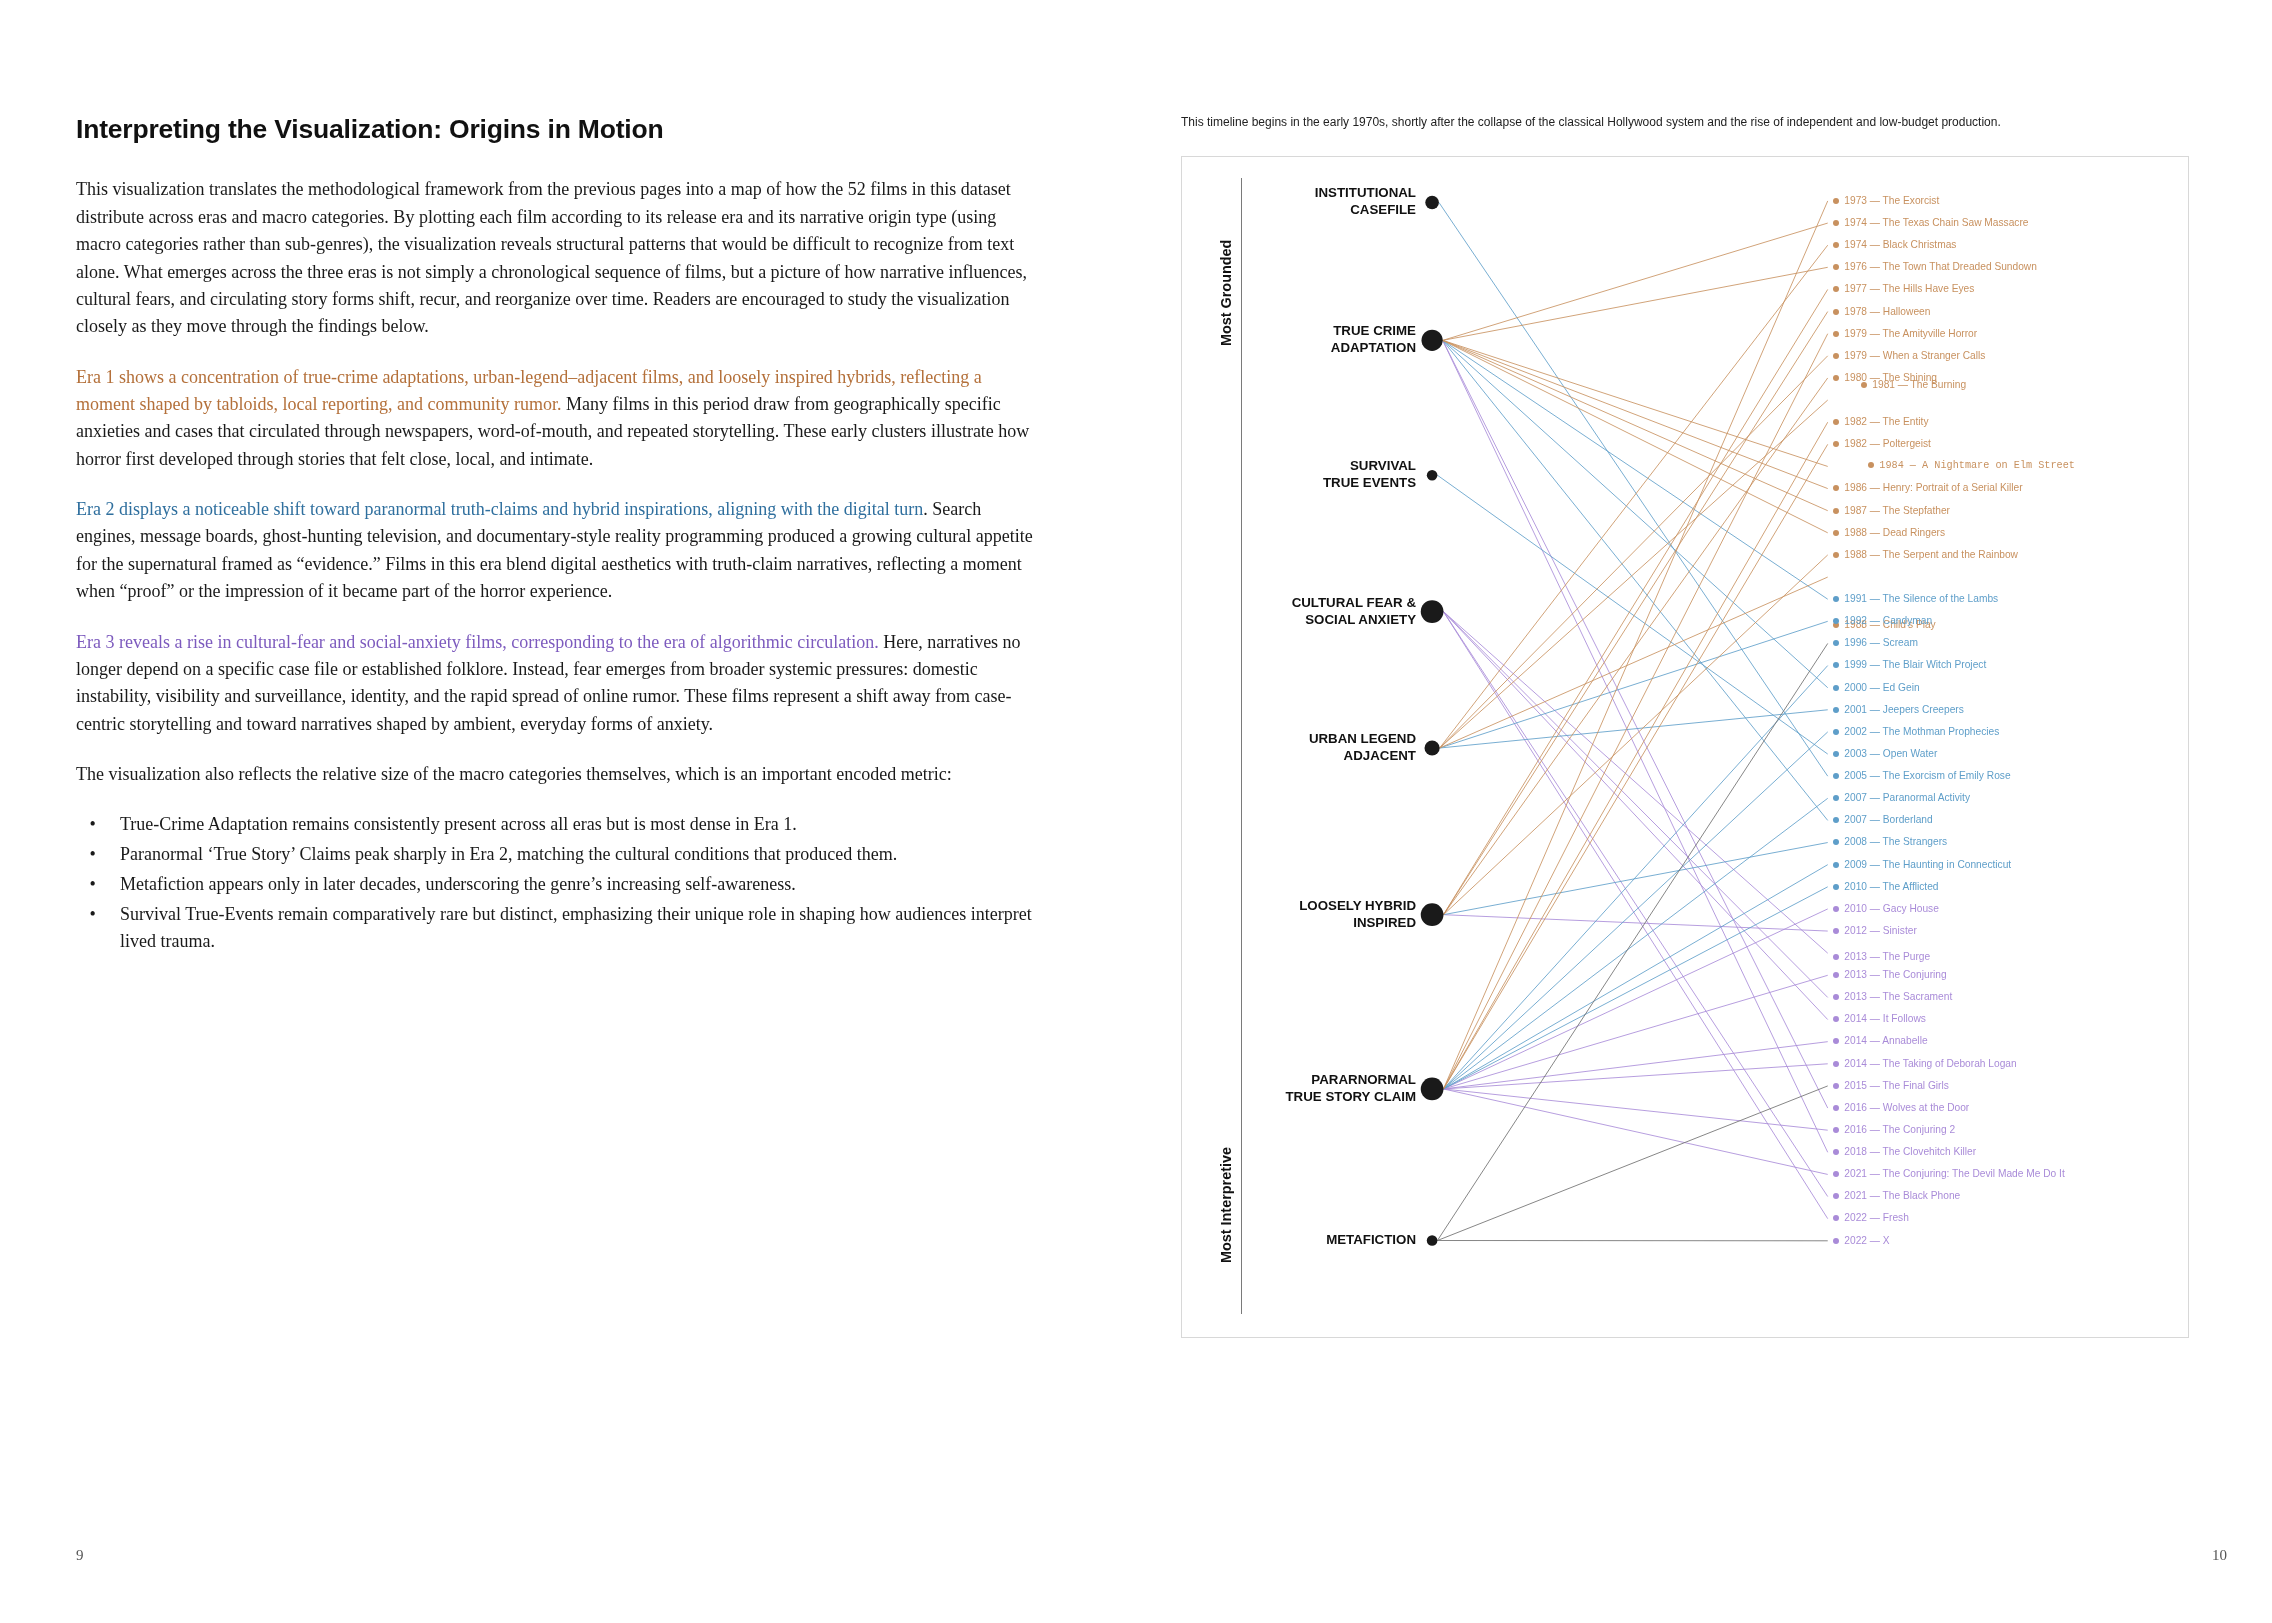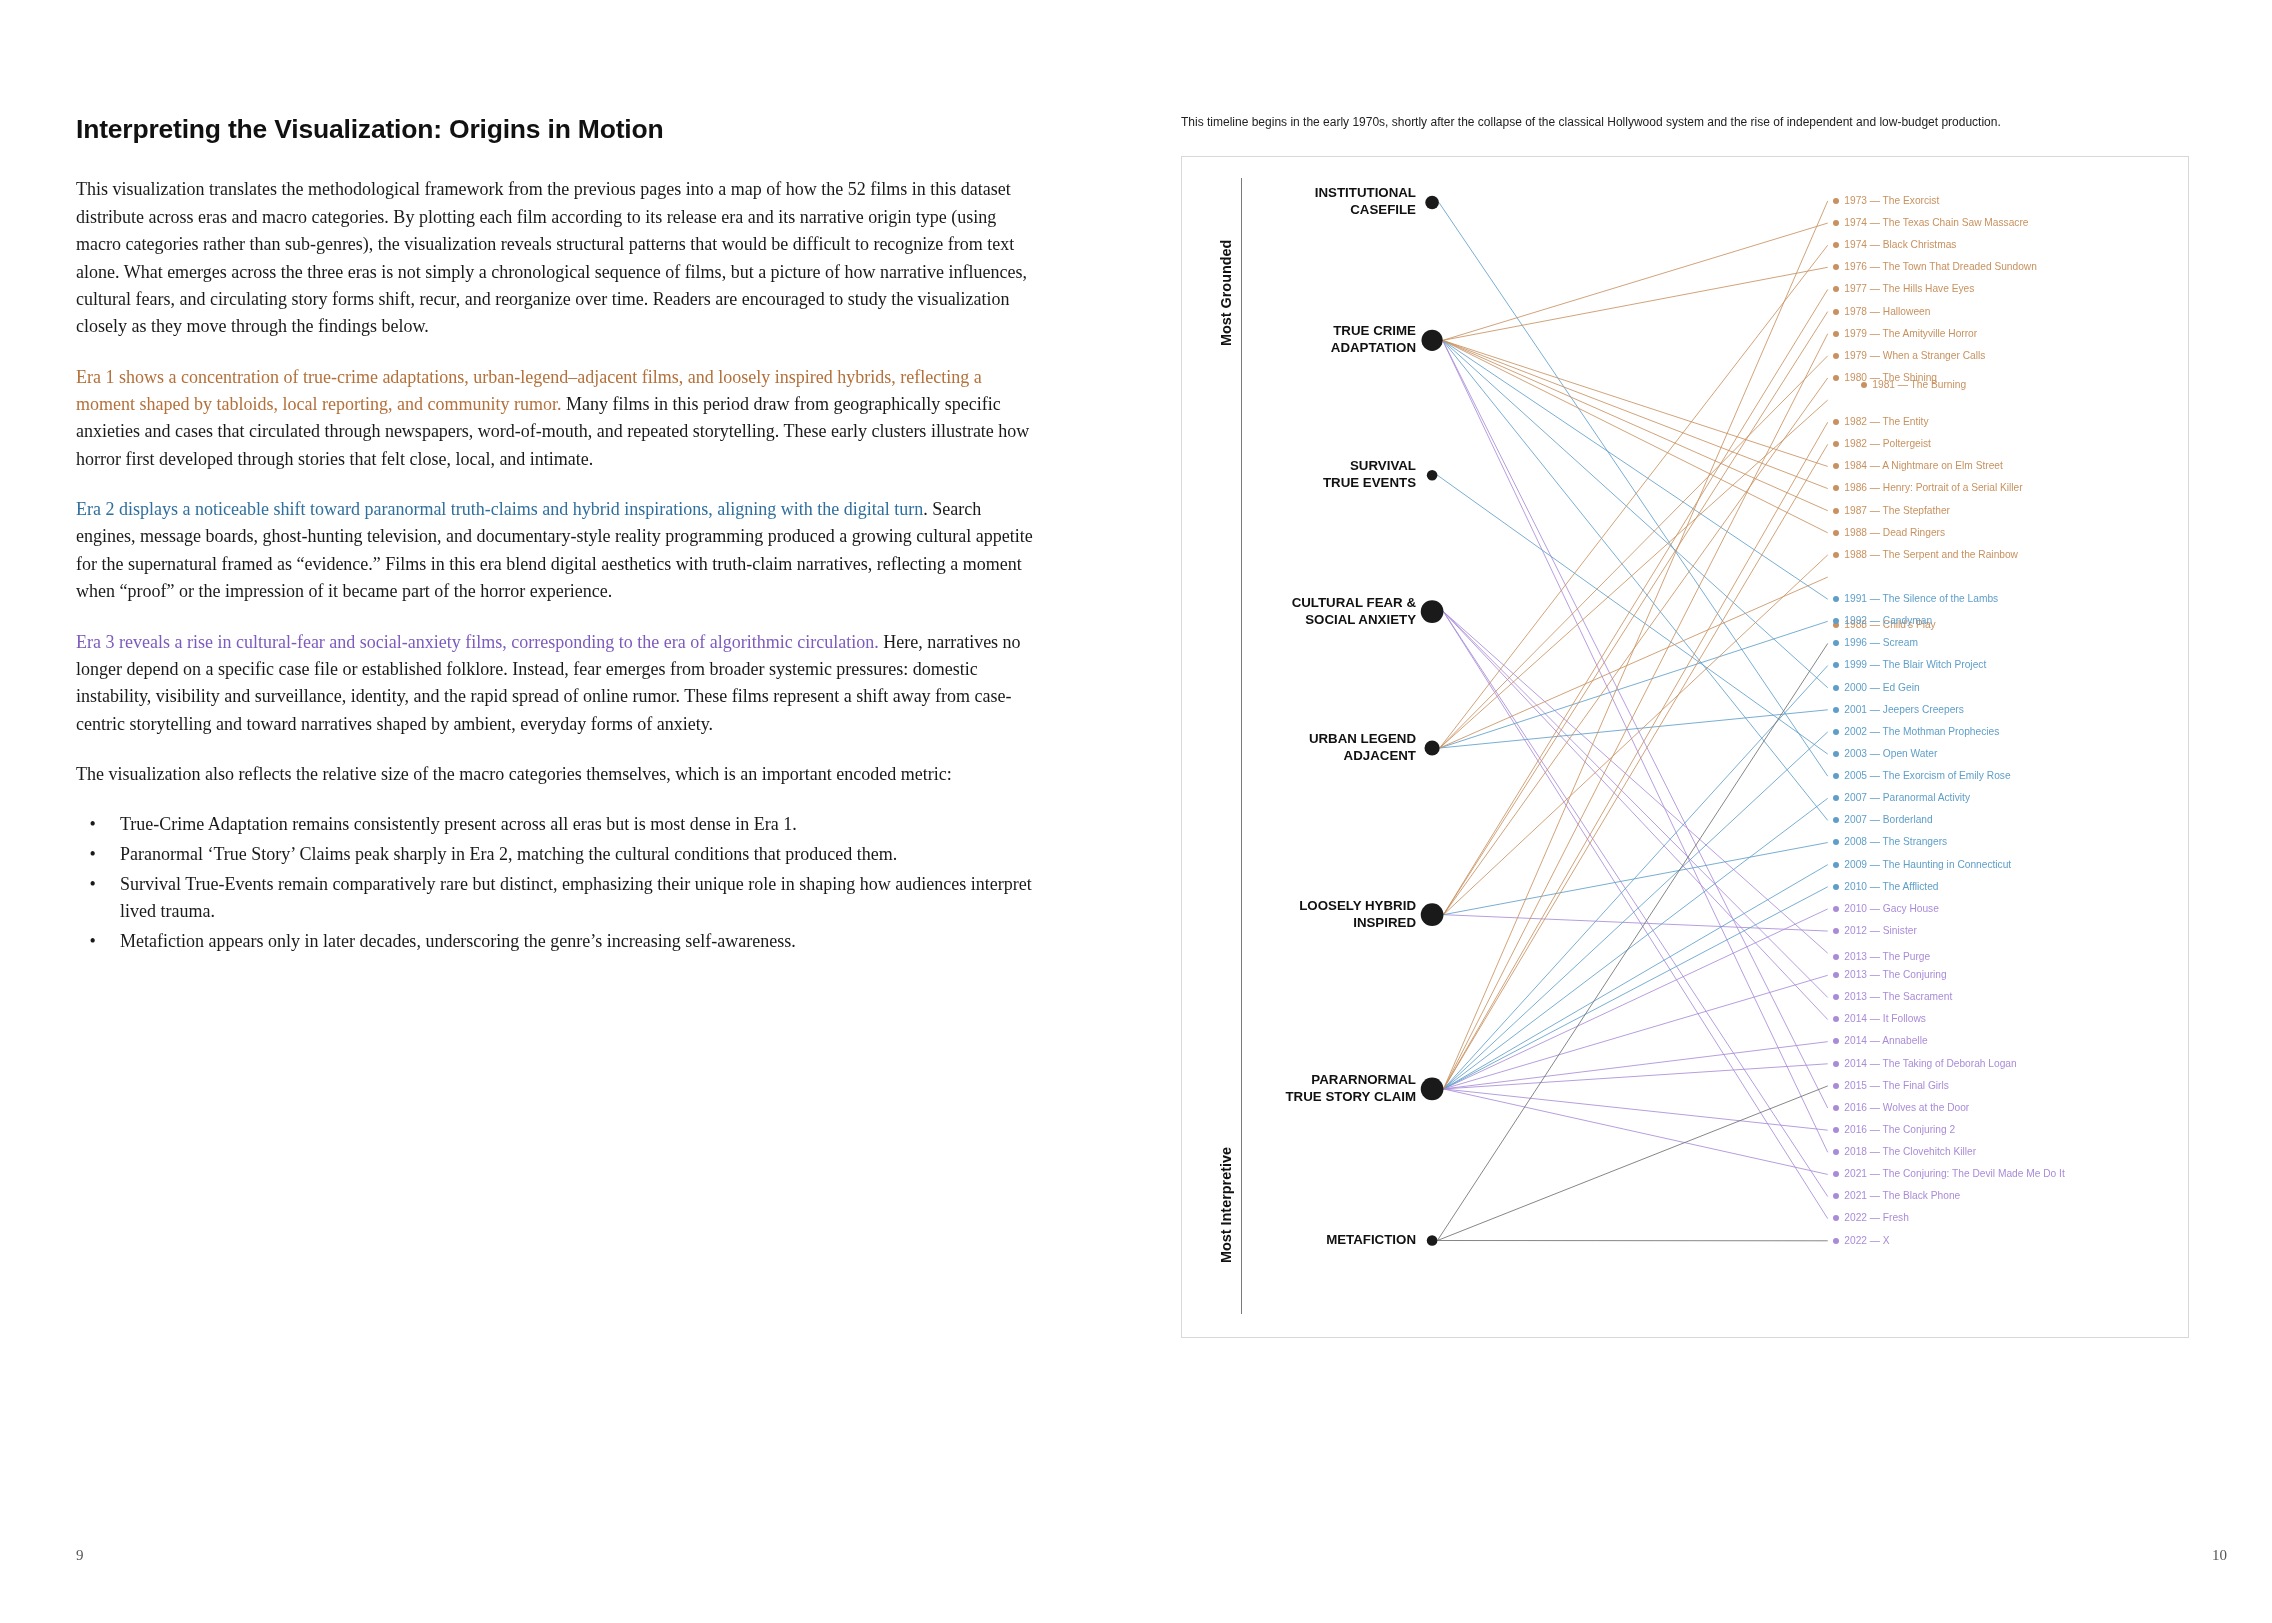--- a/index.html
+++ b/index.html
@@ -181,22 +181,22 @@
 
     <p class="body-par"><span class="era2-lead">Era 2 displays a noticeable shift toward paranormal truth-claims and hybrid inspirations, aligning with the digital turn</span><span>. Search engines, message boards, ghost-hunting television, and documentary-style reality programming produced a growing cultural appetite for the supernatural framed as “evidence.” Films in this era blend digital aesthetics with truth-claim narratives, reflecting a moment when “proof” or the impression of it became part of the horror experience.</span></p>
 
     <p class="body-par"><span class="era3-lead">Era 3 reveals a rise in cultural-fear and social-anxiety films, corresponding to the era of algorithmic circulation.</span><span> Here, narratives no longer depend on a specific case file or established folklore. Instead, fear emerges from broader systemic pressures: domestic instability, visibility and surveillance, identity, and the rapid spread of online rumor. These films represent a shift away from case-centric storytelling and toward narratives shaped by ambient, everyday forms of anxiety.</span></p>
 
     <p class="body-par">The visualization also reflects the relative size of the macro categories themselves, which is an important encoded metric:</p>
 
     <ul class="bullets">
       <li>True-Crime Adaptation remains consistently present across all eras but is most dense in Era 1.</li>
       <li>Paranormal ‘True Story’ Claims peak sharply in Era 2, matching the cultural conditions that produced them.</li>
+      <li>Metafiction appears only in later decades, underscoring the genre’s increasing self-awareness.</li>
       <li>Survival True-Events remain comparatively rare but distinct, emphasizing their unique role in shaping how audiences interpret lived trauma.</li>
-      <li>Metafiction appears only in later decades, underscoring the genre’s increasing self-awareness.</li>
     </ul>
 
     <div class="folio-left">9</div>
   </div>
 
   <div class="right-page">
     <p class="fig-sub">This timeline begins in the early 1970s, shortly after the collapse of the classical Hollywood system and the rise of independent and low-budget production.</p>
 
     <div class="figure-frame" id="figure-frame">
       <div class="axis-line"></div>
@@ -285,21 +285,21 @@
           <div class="film-row" style="left: 651px; top: 88px; color: rgb(200, 145, 95);"><span class="film-dot" style="background: rgb(200, 145, 95);"></span><span>1974 — Black Christmas</span></div>
           <div class="film-row" style="left: 651px; top: 110px; color: rgb(200, 145, 95);"><span class="film-dot" style="background: rgb(200, 145, 95);"></span><span>1976 — The Town That Dreaded Sundown</span></div>
           <div class="film-row" style="left: 651px; top: 132px; color: rgb(200, 145, 95);"><span class="film-dot" style="background: rgb(200, 145, 95);"></span><span>1977 — The Hills Have Eyes</span></div>
           <div class="film-row" style="left: 651px; top: 155px; color: rgb(200, 145, 95);"><span class="film-dot" style="background: rgb(200, 145, 95);"></span><span>1978 — Halloween</span></div>
           <div class="film-row" style="left: 651px; top: 177px; color: rgb(200, 145, 95);"><span class="film-dot" style="background: rgb(200, 145, 95);"></span><span>1979 — The Amityville Horror</span></div>
           <div class="film-row" style="left: 651px; top: 199px; color: rgb(200, 145, 95);"><span class="film-dot" style="background: rgb(200, 145, 95);"></span><span>1979 — When a Stranger Calls</span></div>
           <div class="film-row" style="left: 651px; top: 221px; color: rgb(200, 145, 95);"><span class="film-dot" style="background: rgb(200, 145, 95);"></span><span>1980 — The Shining</span></div>
           <div class="film-row" style="left: 651px; top: 228px; color: rgb(200, 145, 95); padding-left: 28px;"><span class="film-dot" style="background: rgb(200, 145, 95);"></span><span>1981 — The Burning</span></div>
           <div class="film-row" style="left: 651px; top: 265px; color: rgb(200, 145, 95);"><span class="film-dot" style="background: rgb(200, 145, 95);"></span><span>1982 — The Entity</span></div>
           <div class="film-row" style="left: 651px; top: 287px; color: rgb(200, 145, 95);"><span class="film-dot" style="background: rgb(200, 145, 95);"></span><span>1982 — Poltergeist</span></div>
-          <div class="film-row" style="left: 651px; top: 309px; color: rgb(200, 145, 95);"><span class="film-dot" style="background: rgb(200, 145, 95);"></span><span>1984 — A Nightmare on Elm Street</span></div>
+          <div class="film-row" style="left: 686px; top: 309px; color: rgb(200, 145, 95); font-family: Liberation Mono, monospace;"><span class="film-dot" style="background: rgb(200, 145, 95);"></span><span>1984 — A Nightmare on Elm Street</span></div>
           <div class="film-row" style="left: 651px; top: 331px; color: rgb(200, 145, 95);"><span class="film-dot" style="background: rgb(200, 145, 95);"></span><span>1986 — Henry: Portrait of a Serial Killer</span></div>
           <div class="film-row" style="left: 651px; top: 354px; color: rgb(200, 145, 95);"><span class="film-dot" style="background: rgb(200, 145, 95);"></span><span>1987 — The Stepfather</span></div>
           <div class="film-row" style="left: 651px; top: 376px; color: rgb(200, 145, 95);"><span class="film-dot" style="background: rgb(200, 145, 95);"></span><span>1988 — Dead Ringers</span></div>
           <div class="film-row" style="left: 651px; top: 398px; color: rgb(200, 145, 95);"><span class="film-dot" style="background: rgb(200, 145, 95);"></span><span>1988 — The Serpent and the Rainbow</span></div>
           <div class="film-row" style="left: 651px; top: 420px; color: rgb(200, 145, 95); margin-top: 48px;"><span class="film-dot" style="background: rgb(200, 145, 95);"></span><span>1988 — Child's Play</span></div>
           <div class="film-row" style="left: 651px; top: 442px; color: rgb(94, 158, 201);"><span class="film-dot" style="background: rgb(94, 158, 201);"></span><span>1991 — The Silence of the Lambs</span></div>
           <div class="film-row" style="left: 651px; top: 464px; color: rgb(94, 158, 201);"><span class="film-dot" style="background: rgb(94, 158, 201);"></span><span>1992 — Candyman</span></div>
           <div class="film-row" style="left: 651px; top: 486px; color: rgb(94, 158, 201);"><span class="film-dot" style="background: rgb(94, 158, 201);"></span><span>1996 — Scream</span></div>
           <div class="film-row" style="left: 651px; top: 508px; color: rgb(94, 158, 201);"><span class="film-dot" style="background: rgb(94, 158, 201);"></span><span>1999 — The Blair Witch Project</span></div>
           <div class="film-row" style="left: 651px; top: 531px; color: rgb(94, 158, 201);"><span class="film-dot" style="background: rgb(94, 158, 201);"></span><span>2000 — Ed Gein</span></div>

